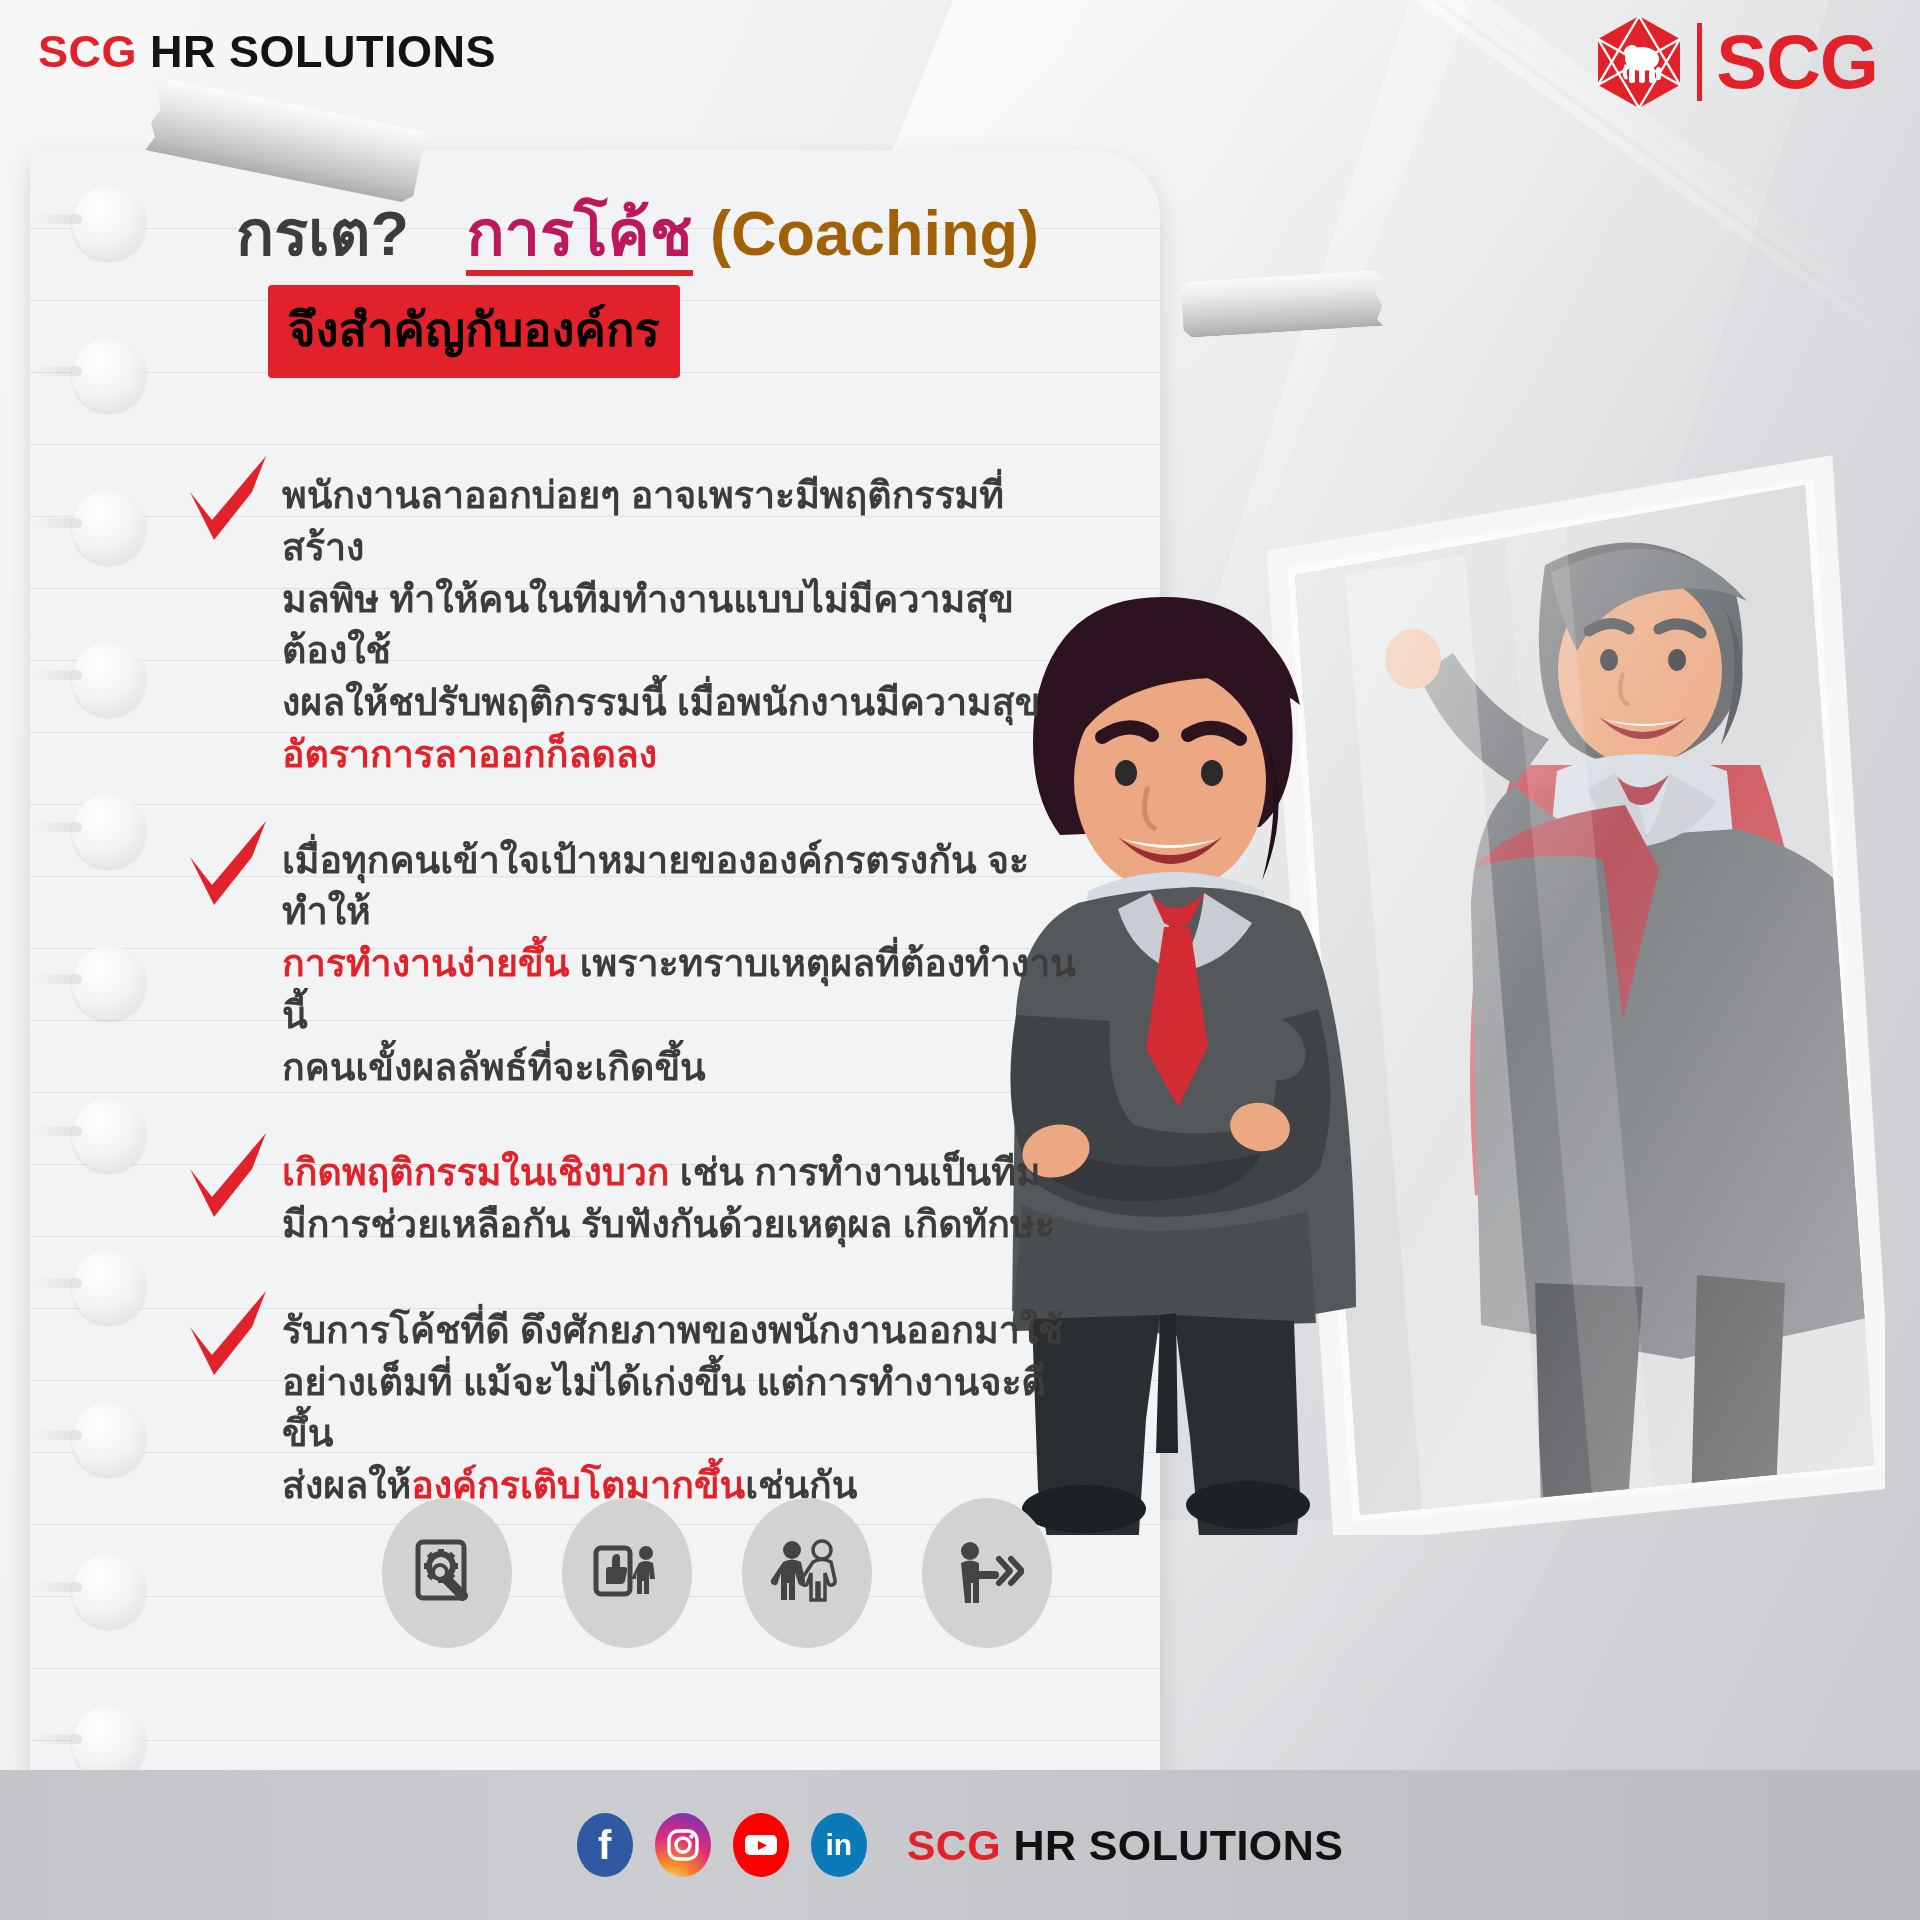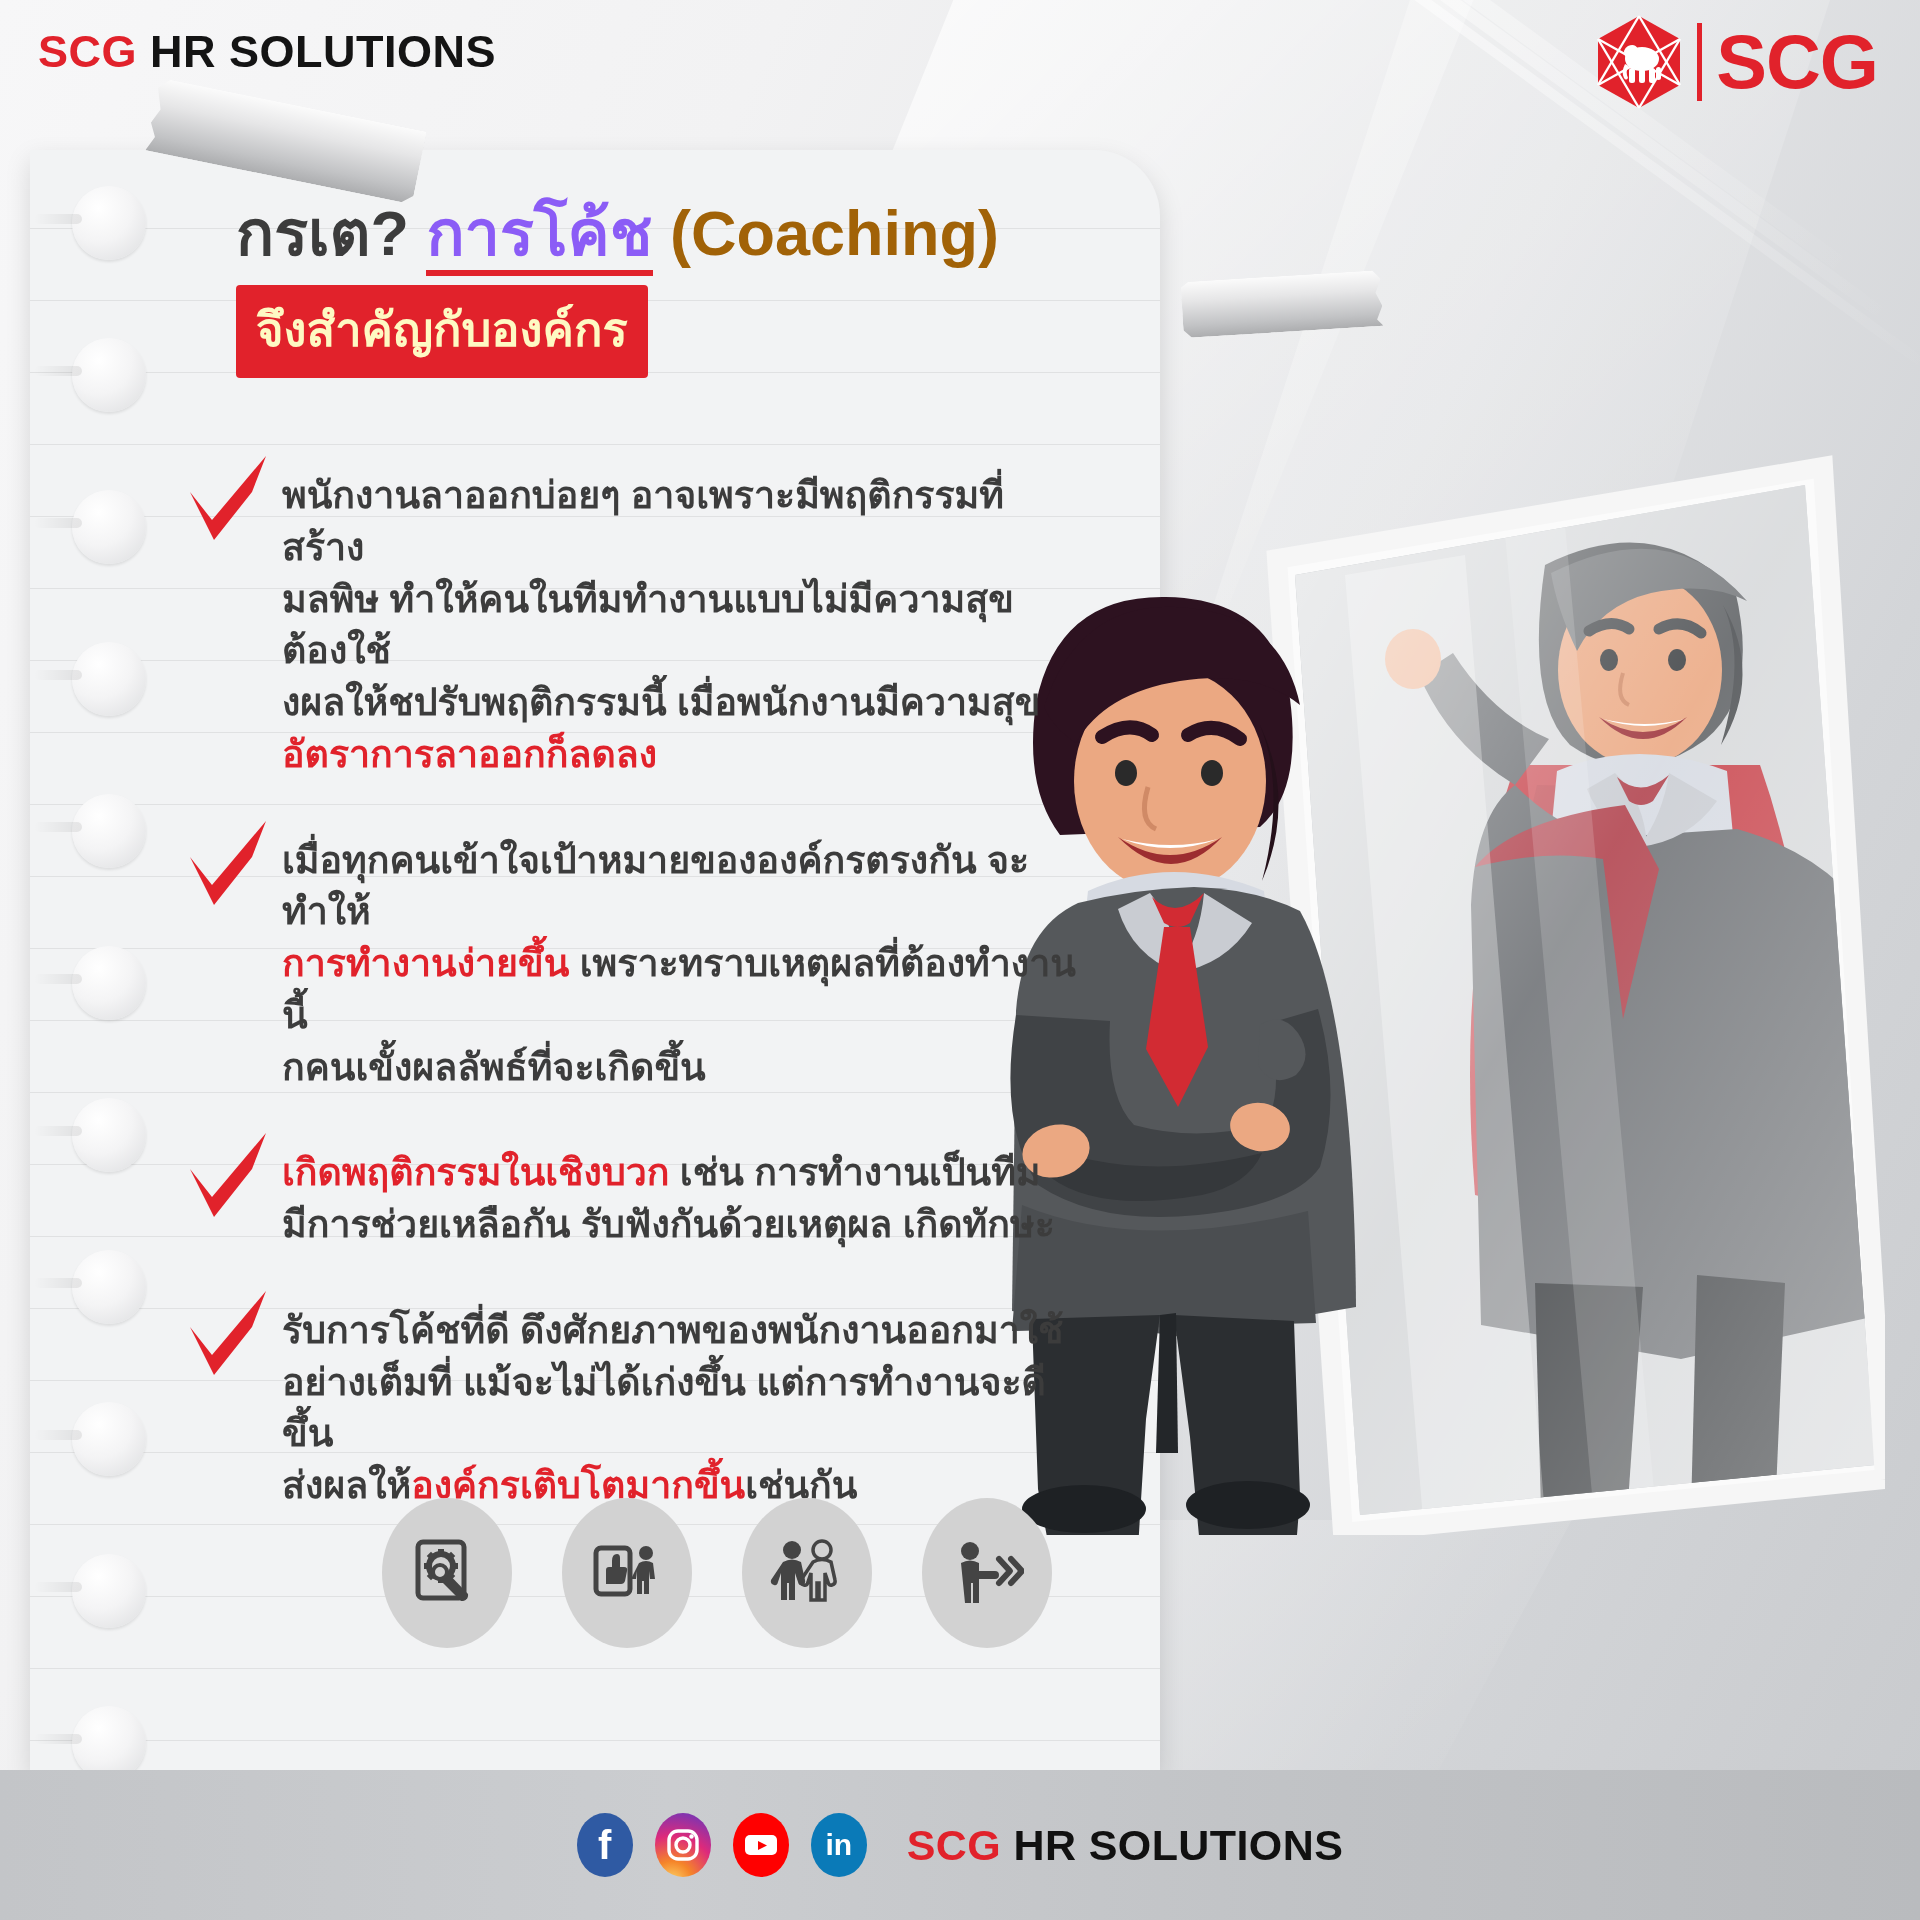--- a/index.html
+++ b/index.html
@@ -102,32 +102,34 @@
   }
 
   
   #headline-block{ position:absolute; left:236px; top:198px; z-index:32; width:880px; }
   #headline{
     font-size:63px; font-weight:bold; color:#3c3c3c; white-space:nowrap;
     line-height:1.12;
   }
   #headline .plain{color:#3c3c3c;}
   #headline .kw{
-    color:#8b5cf6;
+    color:#be185d;
     border-bottom:6px solid #e1222b;
     padding-bottom:2px;
+    margin-left:40px;
   }
   #headline .en{color:#a16207;}
   #subbadge{
     display:inline-block; margin-top:16px;
-    background:#e1222b; color:#fef9c3;
+    background:#e1222b; color:#000000;
     font-size:47px; font-weight:bold;
     padding:7px 20px 11px 20px;
     border-radius:4px;
     white-space:nowrap;
+    margin-left:32px;
   }
 
   
   #bullets{ position:absolute; left:186px; top:470px; width:890px; z-index:32; }
   .bullet{ position:relative; padding-left:96px; margin-bottom:54px; }
   .check{
     position:absolute; left:-8px; top:-22px; width:100px; height:100px;
   }
   .btext{
     font-size:37.5px; font-weight:bold; color:#3c3c3c; line-height:1.38;

